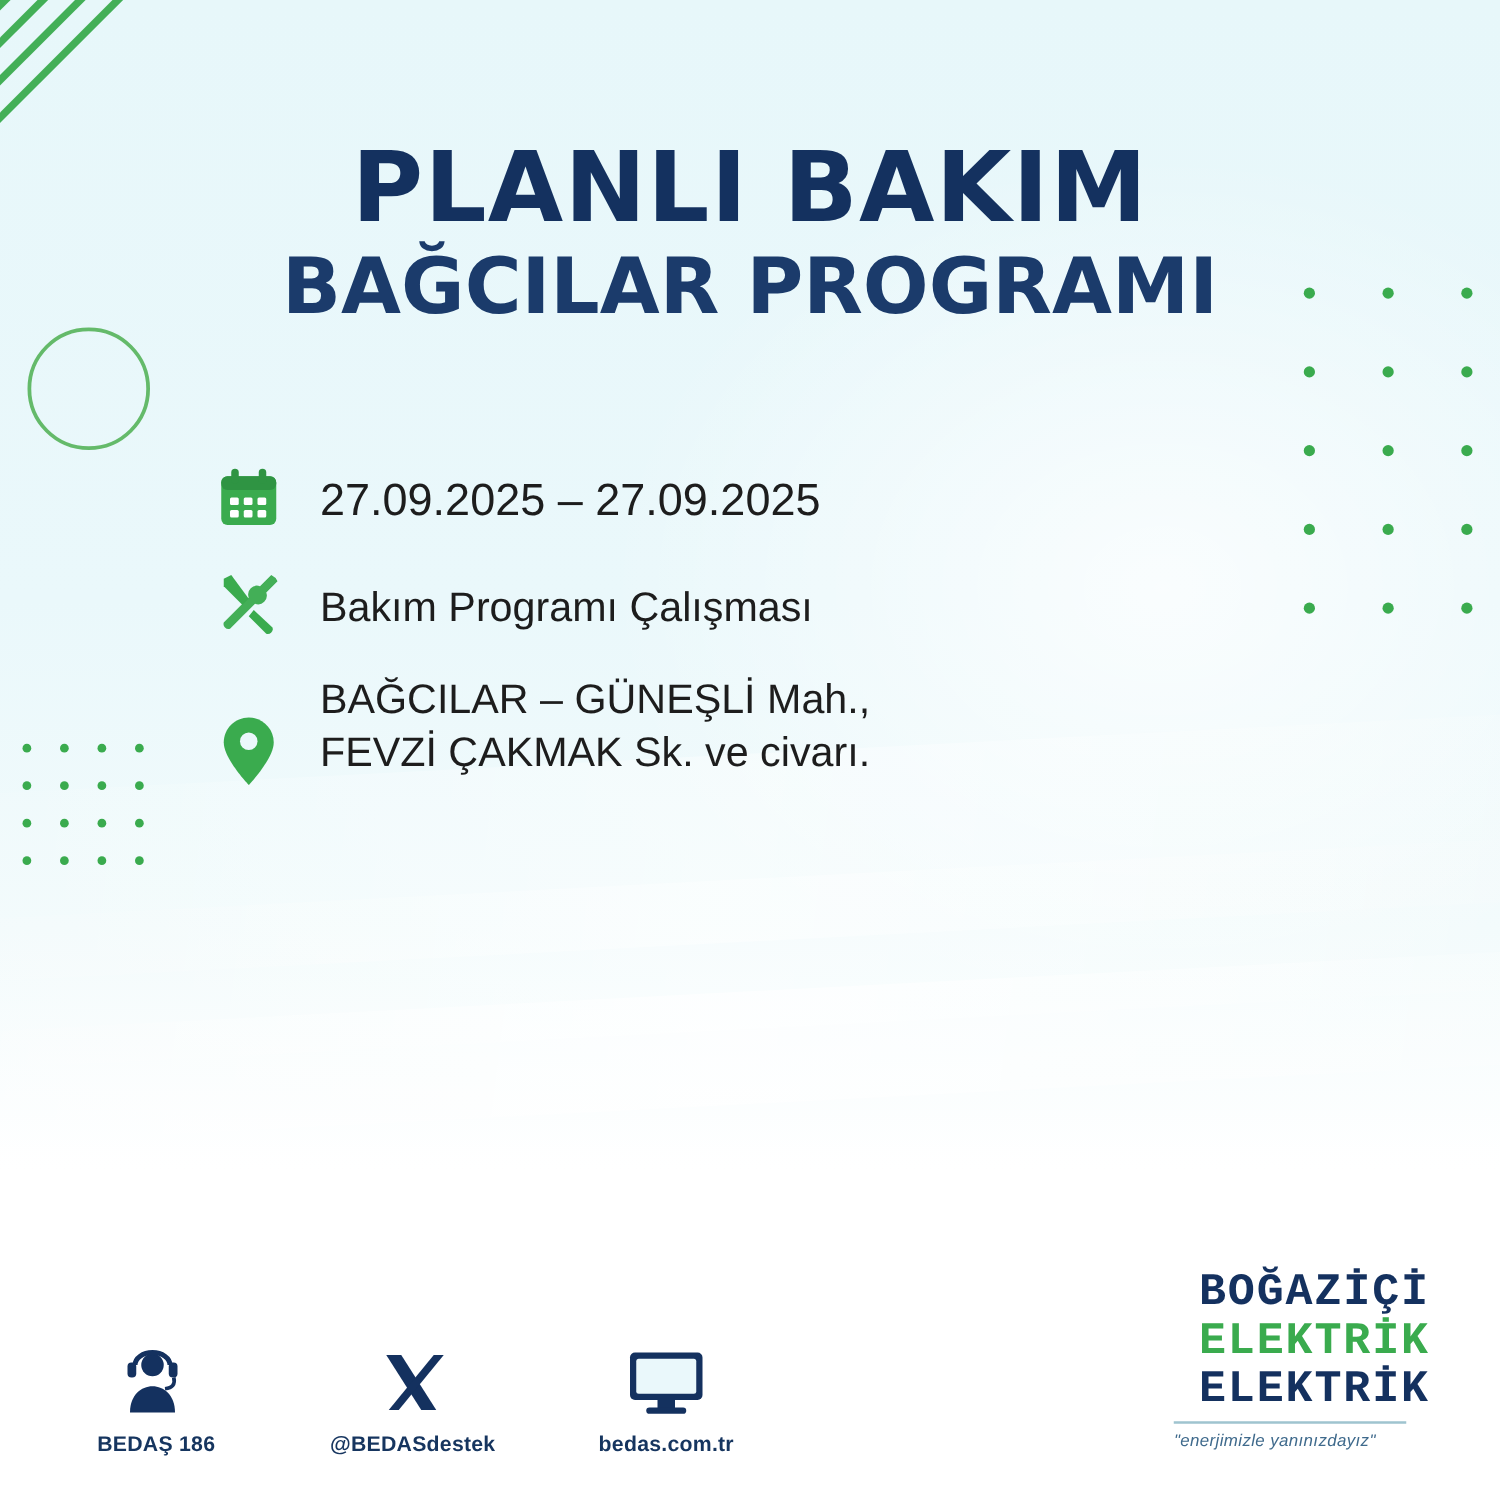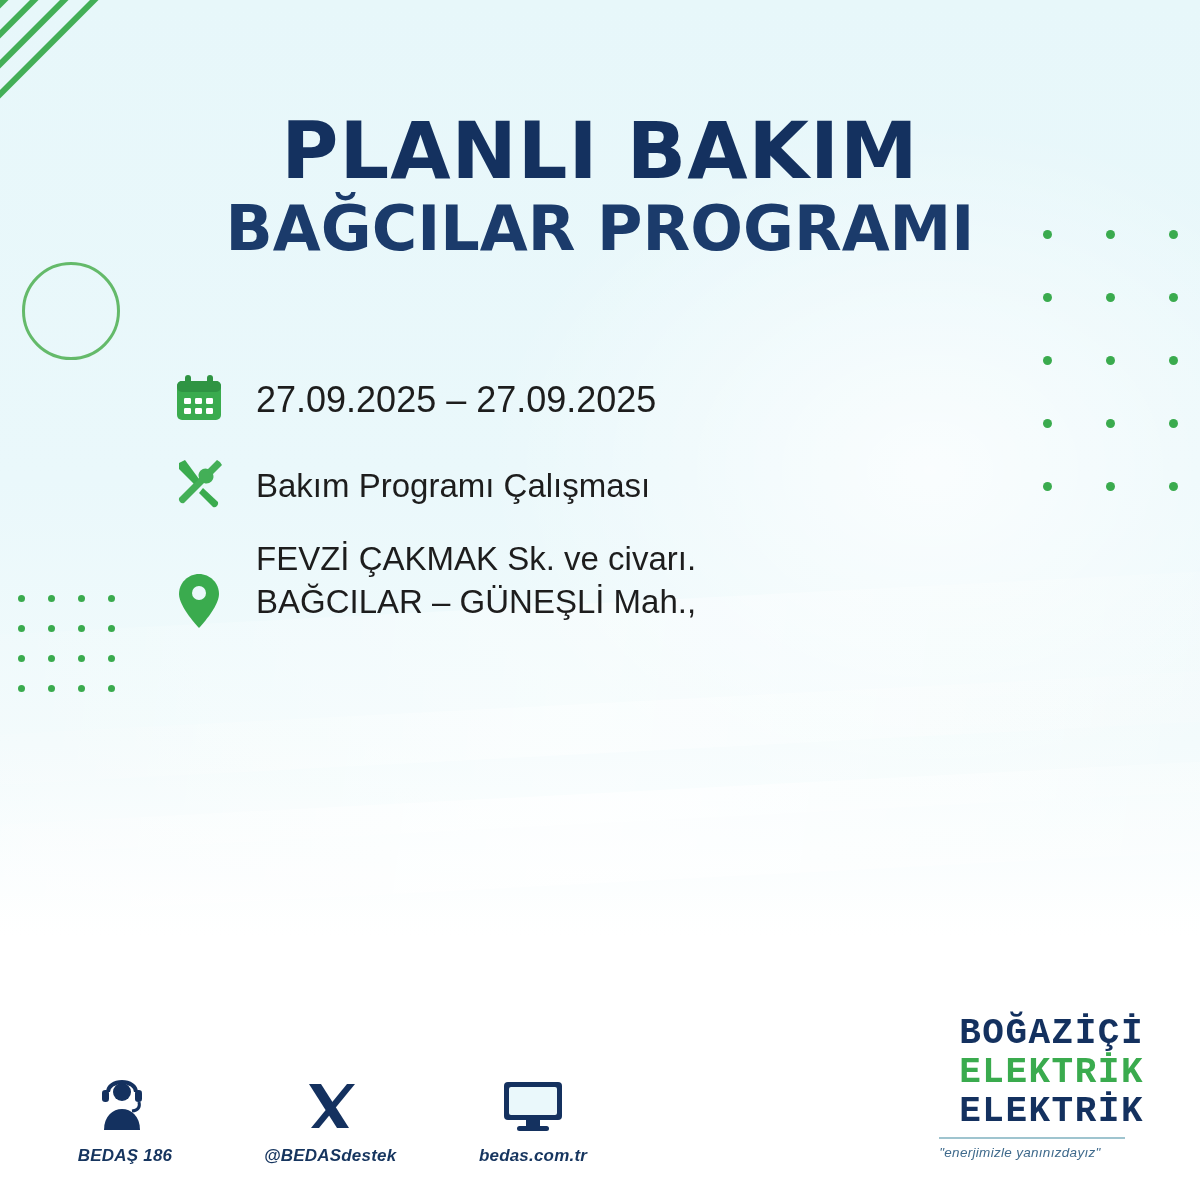--- a/index.html
+++ b/index.html
@@ -172,21 +172,20 @@
     display: flex;
     align-items: flex-end;
     justify-content: center;
   }
   .fitem .flabel {
     margin-top: 12px;
     font-size: 17px;
     font-weight: bold;
     color: #16355f;
     letter-spacing: .2px;
-    font-style: italic;
   }
 
   .brand {
     position: absolute;
     right: 56px;
     bottom: 40px;
     text-align: left;
   }
   .brand .b1, .brand .b2, .brand .b3 {
     font-family: Liberation Mono, monospace;
@@ -312,22 +311,22 @@
     </div>
 
     <div class="row loc">
       <div class="ico">
         <svg width="48" height="58" viewBox="0 0 48 58" aria-hidden="true">
           <path d="M24 2 C13 2 4 11 4 22 C4 35 24 56 24 56 C24 56 44 35 44 22 C44 11 35 2 24 2 Z" fill="#3aab4e"></path>
           <circle cx="24" cy="21" r="7" fill="#eaf8fb"></circle>
         </svg>
       </div>
       <div class="txt">
+        <div>BAĞCILAR – GÜNEŞLİ Mah.,</div>
         <div>FEVZİ ÇAKMAK Sk. ve civarı.</div>
-        <div>BAĞCILAR – GÜNEŞLİ Mah.,</div>
       </div>
     </div>
 
   </div>
 
   <div class="footer">
 
     <div class="fitem">
       <div class="fico">
         <svg width="58" height="58" viewBox="0 0 58 58" aria-hidden="true">

